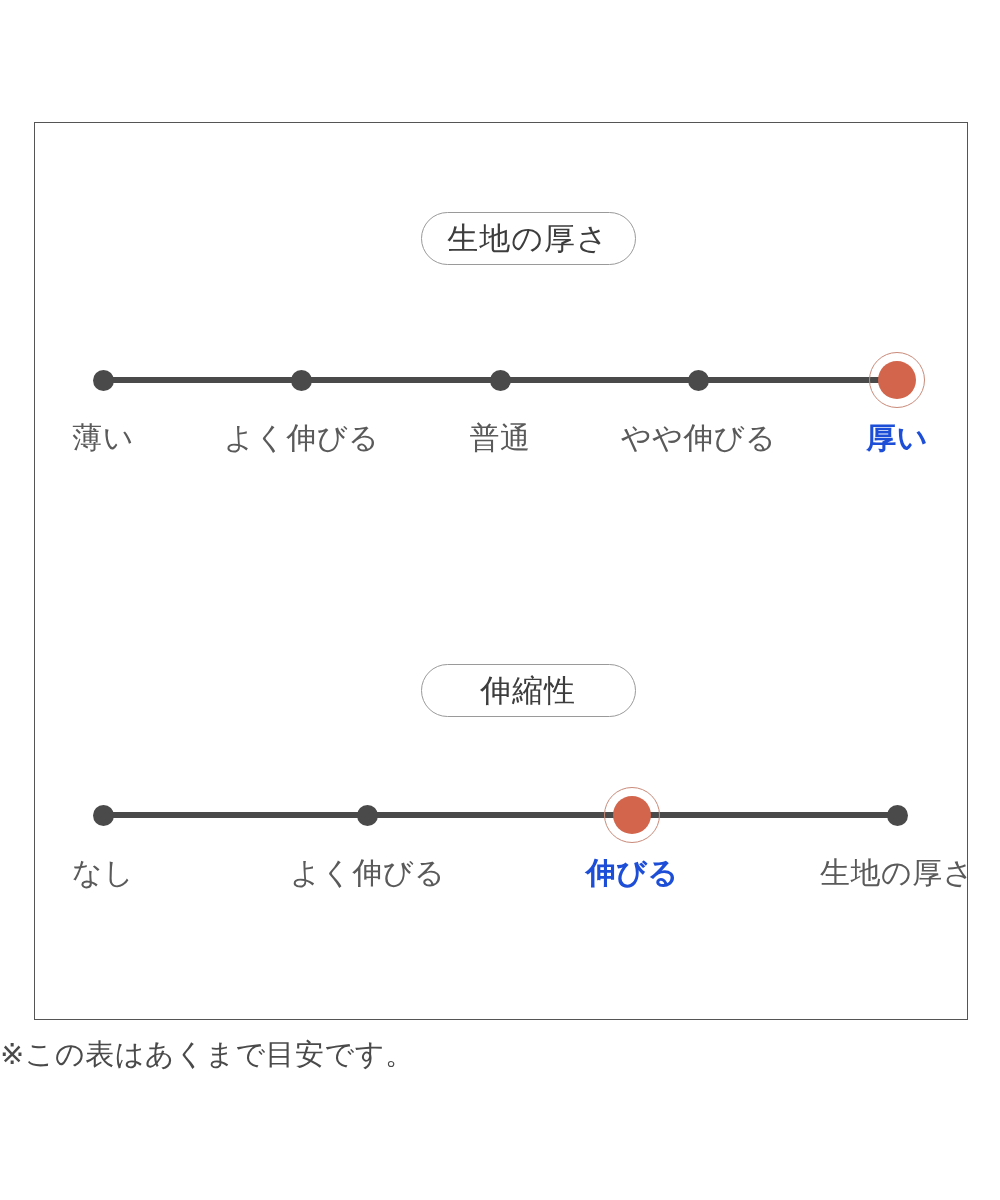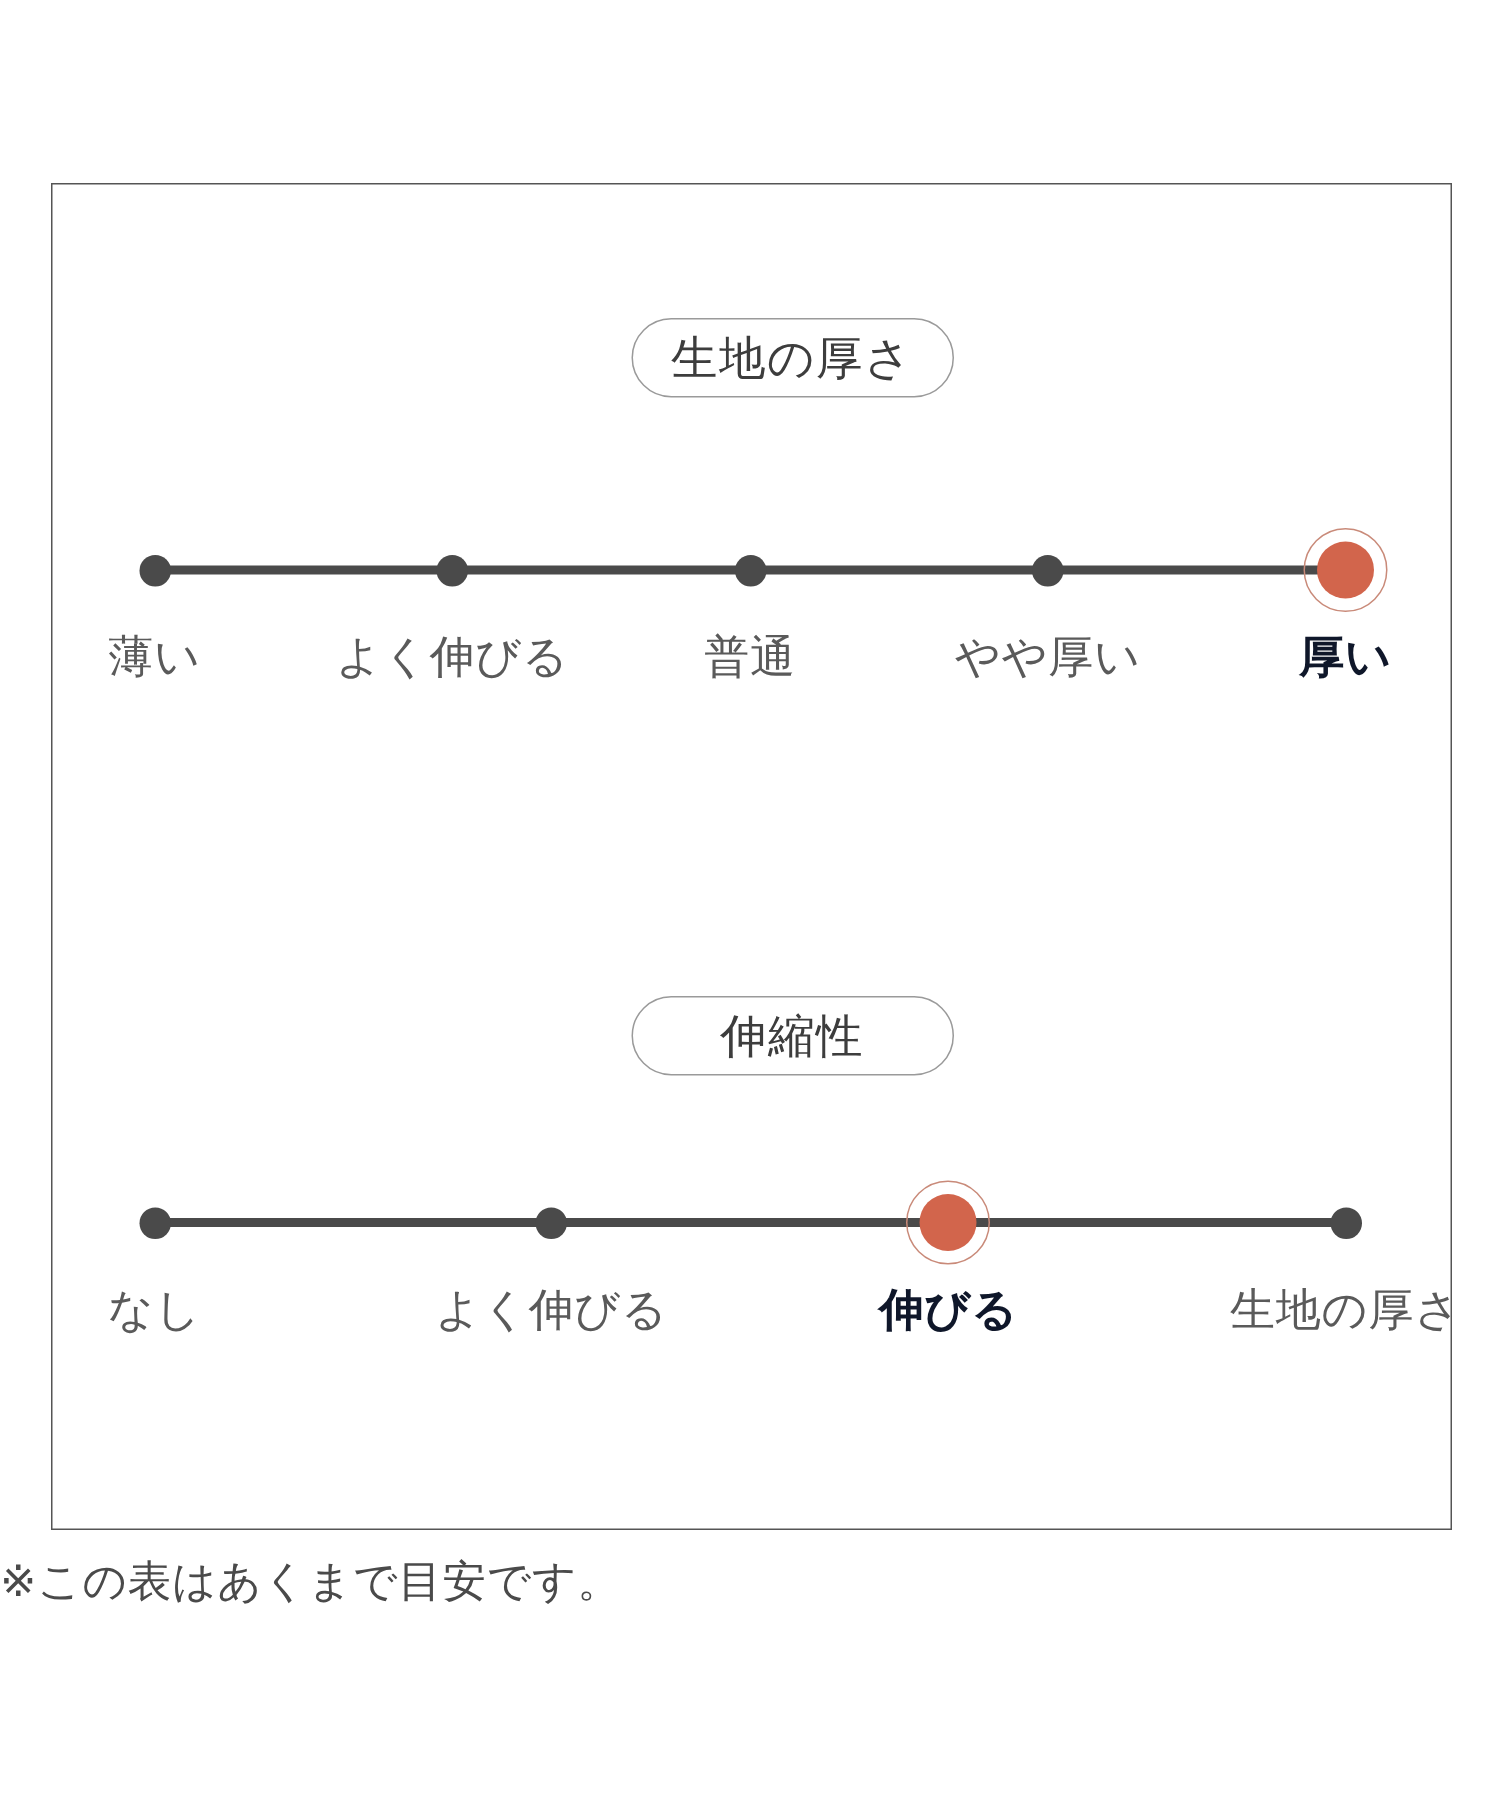--- a/index.html
+++ b/index.html
@@ -119,21 +119,21 @@
     top: 78px;
     transform: translateX(-50%);
     white-space: nowrap;
     font-size: 30px;
     color: #5a5a5a;
     letter-spacing: 0.5px;
     text-align: right;
   }
   .point.selected .point-label {
     font-weight: bold;
-    color: #0f172a;
+    color: #1d4ed8;
   }
 
   
   .footer-note {
     position: absolute;
     left: 0;
     top: 1035px;
     width: 968px;
     text-align: left;
     font-size: 29px;
@@ -166,21 +166,21 @@
       <div class="point-label">よく伸びる</div>
     </div>
     <div class="point" style="left:500px;">
 
       <div class="dot"></div>
       <div class="point-label">普通</div>
     </div>
     <div class="point" style="left:698.5px;">
 
       <div class="dot"></div>
-      <div class="point-label">やや厚い</div>
+      <div class="point-label">やや伸びる</div>
     </div>
     <div class="point selected" style="left:897px;">
       <div class="ring"></div>
       <div class="dot"></div>
       <div class="point-label">厚い</div>
     </div>
   </div>
 </div>
 
 <div class="pill-row" style="top:664px;">

